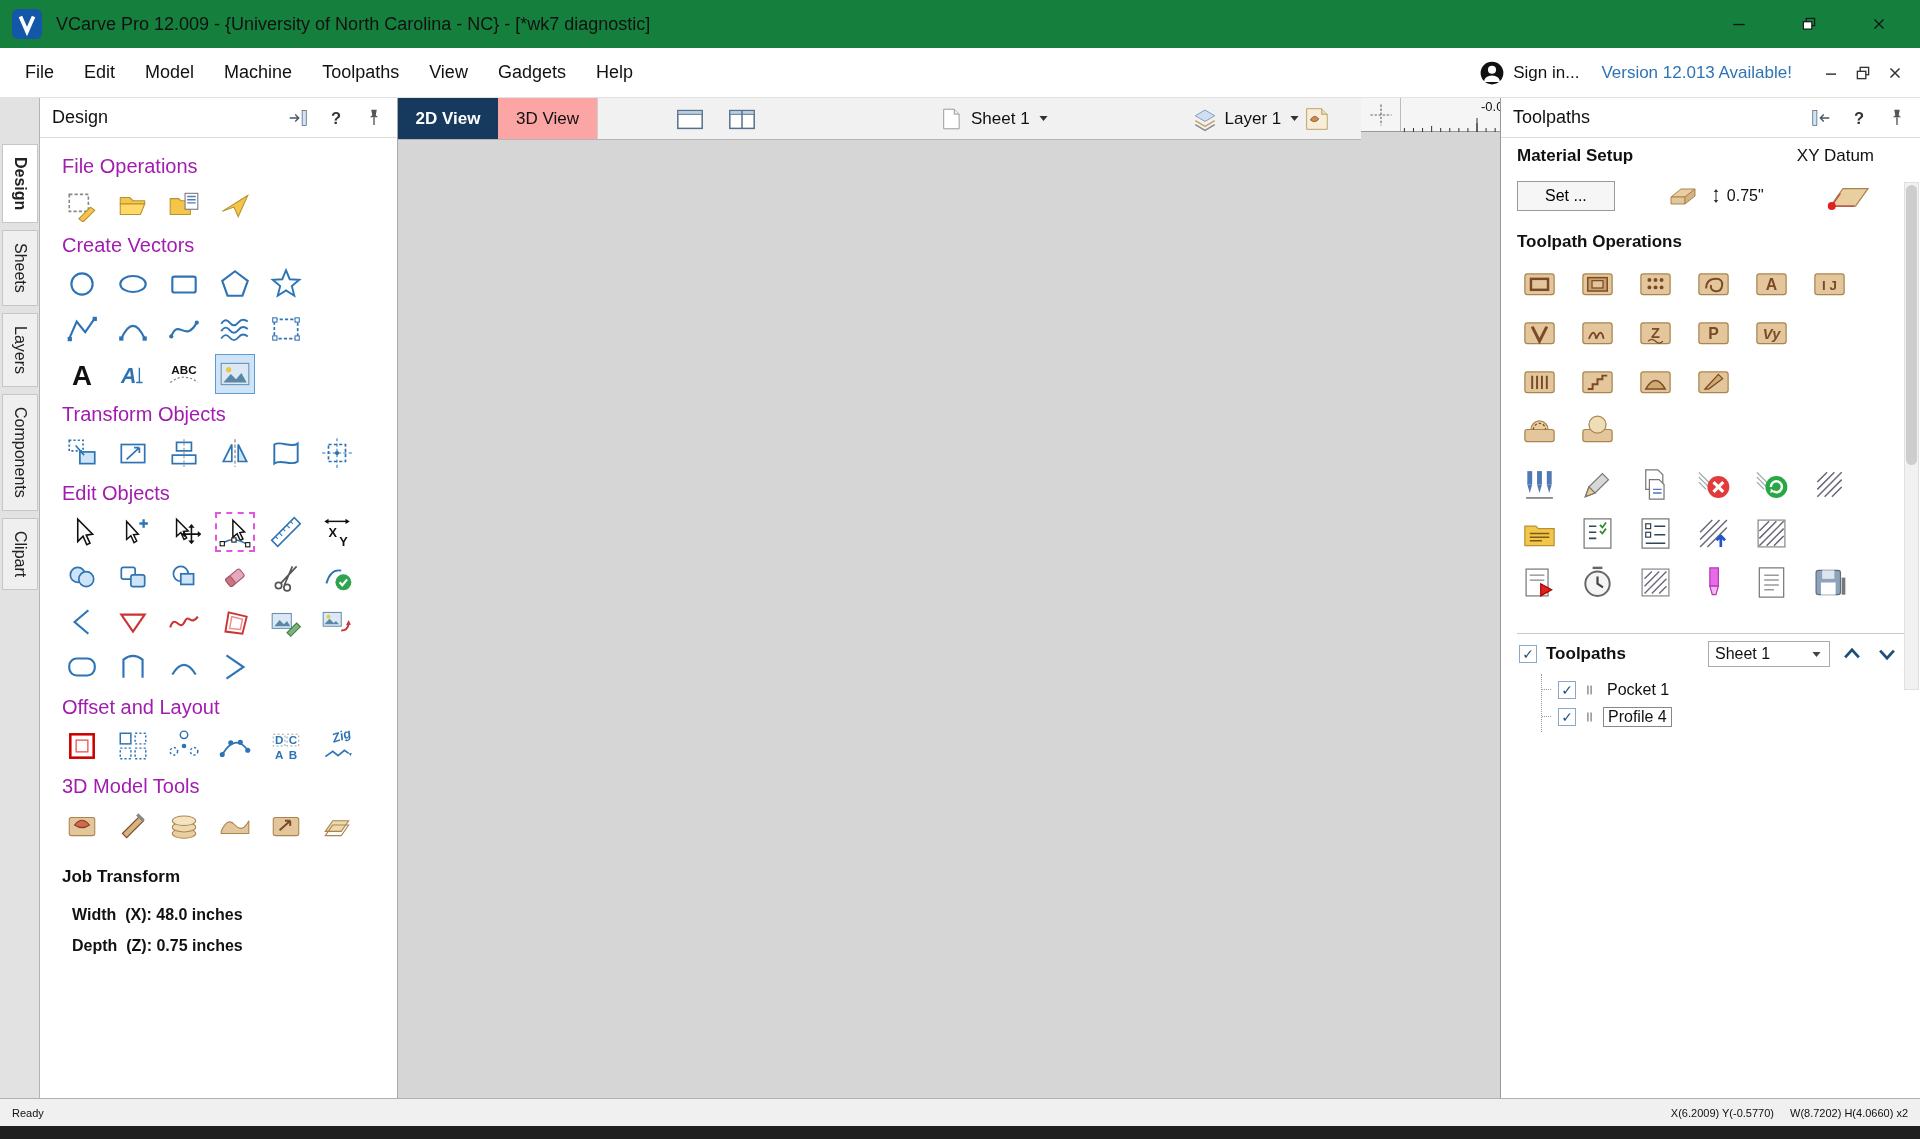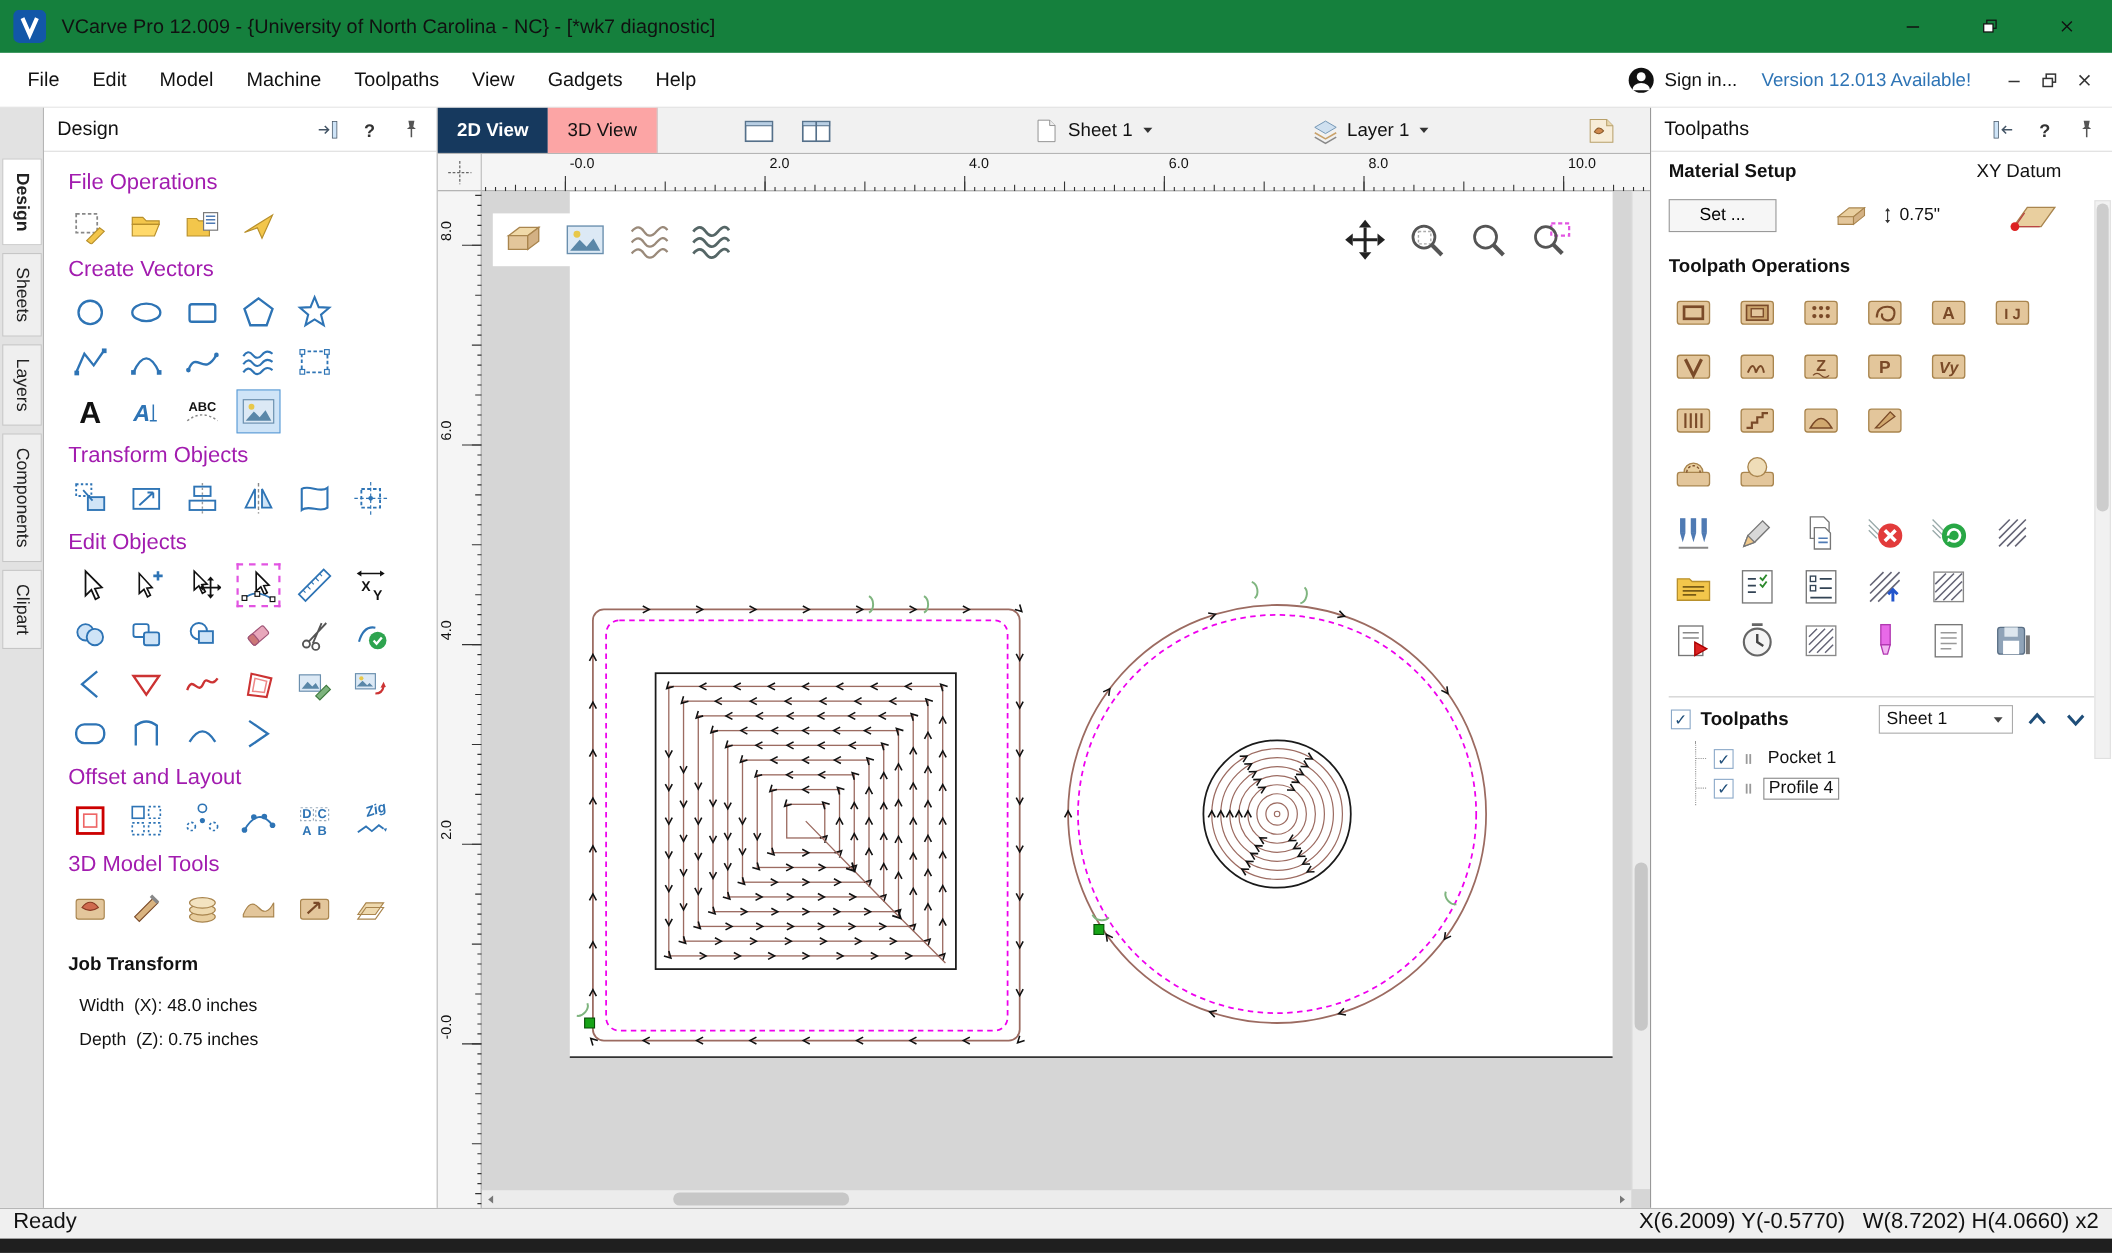--- a/index.html
+++ b/index.html
@@ -34,23 +34,23 @@
 .ph-btn svg{width:100%;height:100%}
 .design-body{flex:1;overflow:hidden;padding:8px 12px 0 22px}
 .section-title{font-size:20px;font-weight:normal;margin:9px 0 7px;color:#a21caf}
 .tool-row{display:flex;gap:11px;margin-bottom:5px}
 .tool-btn{width:40px;height:40px;border:1px solid transparent;background:#fff;padding:2px;cursor:pointer}
 .tool-btn svg{width:100%;height:100%}
 .tool-btn.hl-blue{background:#cfe4f7;border-color:#5b9bd5}
 .tool-btn.hl-magenta{outline:2px dashed #e254e2;outline-offset:-2px}
 .job-dims{margin-top:22px}
 .jd-title{font-size:17px;font-weight:bold;margin-bottom:12px}
-.jd-line{font-size:16px;font-weight:400;padding-left:10px;line-height:31px;white-space:pre}
-
-.canvas-col{flex:1;display:flex;flex-direction:column;min-width:0;background:#d6d6d6}
+.jd-line{font-size:16px;font-weight:700;padding-left:10px;line-height:31px;white-space:pre}
+
+.canvas-col{flex:1;display:flex;flex-direction:row;min-width:0;background:#d6d6d6}
 .viewbar{height:42px;background:#f1f1f1;border-bottom:1px solid #b5b5b5;display:flex;align-items:stretch;font-size:17px;flex:0 0 auto}
 .vtab{width:100px;display:flex;align-items:center;justify-content:center;cursor:pointer}
 .vtab.active{background:#16395e;color:#fff;font-weight:bold}
 .vtab.inactive{background:#fca5a5;border-right:1px solid #cfcfcf}
 .split-btns{display:flex;gap:12px;align-items:center;margin-left:72px}
 .split-btn{width:40px;height:30px}
 .split-btn svg{width:100%;height:100%}
 .bar-select{display:flex;align-items:center;gap:7px;cursor:pointer}
 .bar-select .bs-icon{width:26px;height:26px}
 .bar-select .bs-icon svg{width:100%;height:100%}
@@ -107,21 +107,21 @@
 .order-btn{width:26px;height:22px;cursor:pointer}
 .order-btn svg{width:100%;height:100%}
 .tp-list{margin-left:24px;border-left:1px dotted #999;padding:2px 0}
 .tp-item{display:flex;align-items:center;gap:7px;height:27px;font-size:16px}
 .tp-item::before{content:"";width:9px;border-top:1px dotted #999;flex:0 0 auto}
 .grip{width:13px;height:18px;flex:0 0 auto}
 .grip svg{width:100%;height:100%}
 .tp-label{padding:0 4px}
 .tp-item.selected .tp-label{font-weight:normal;border:1px solid #888;background:#fff}
 
-.statusbar{height:28px;display:flex;align-items:flex-start;background:#f0f0f0;border-top:1px solid #b0b0b0;padding:0 12px;font-size:20px}
+.statusbar{height:28px;display:flex;align-items:center;background:#f0f0f0;border-top:1px solid #b0b0b0;padding:0 12px;font-size:11px}
 .status-right{margin-left:auto;display:flex;gap:16px}
 .bottomstrip{height:13px;background:#1f1f1f}
 </style>
 </head>
 <body>
 
 <div class="titlebar">
   <span class="app-logo"><svg viewBox="0 0 32 32">
         <rect width="32" height="32" rx="6" fill="#1257a8"></rect>
         <path d="M9 8 L16 24 L23 8" stroke="#fff" stroke-width="4" fill="none"></path>

